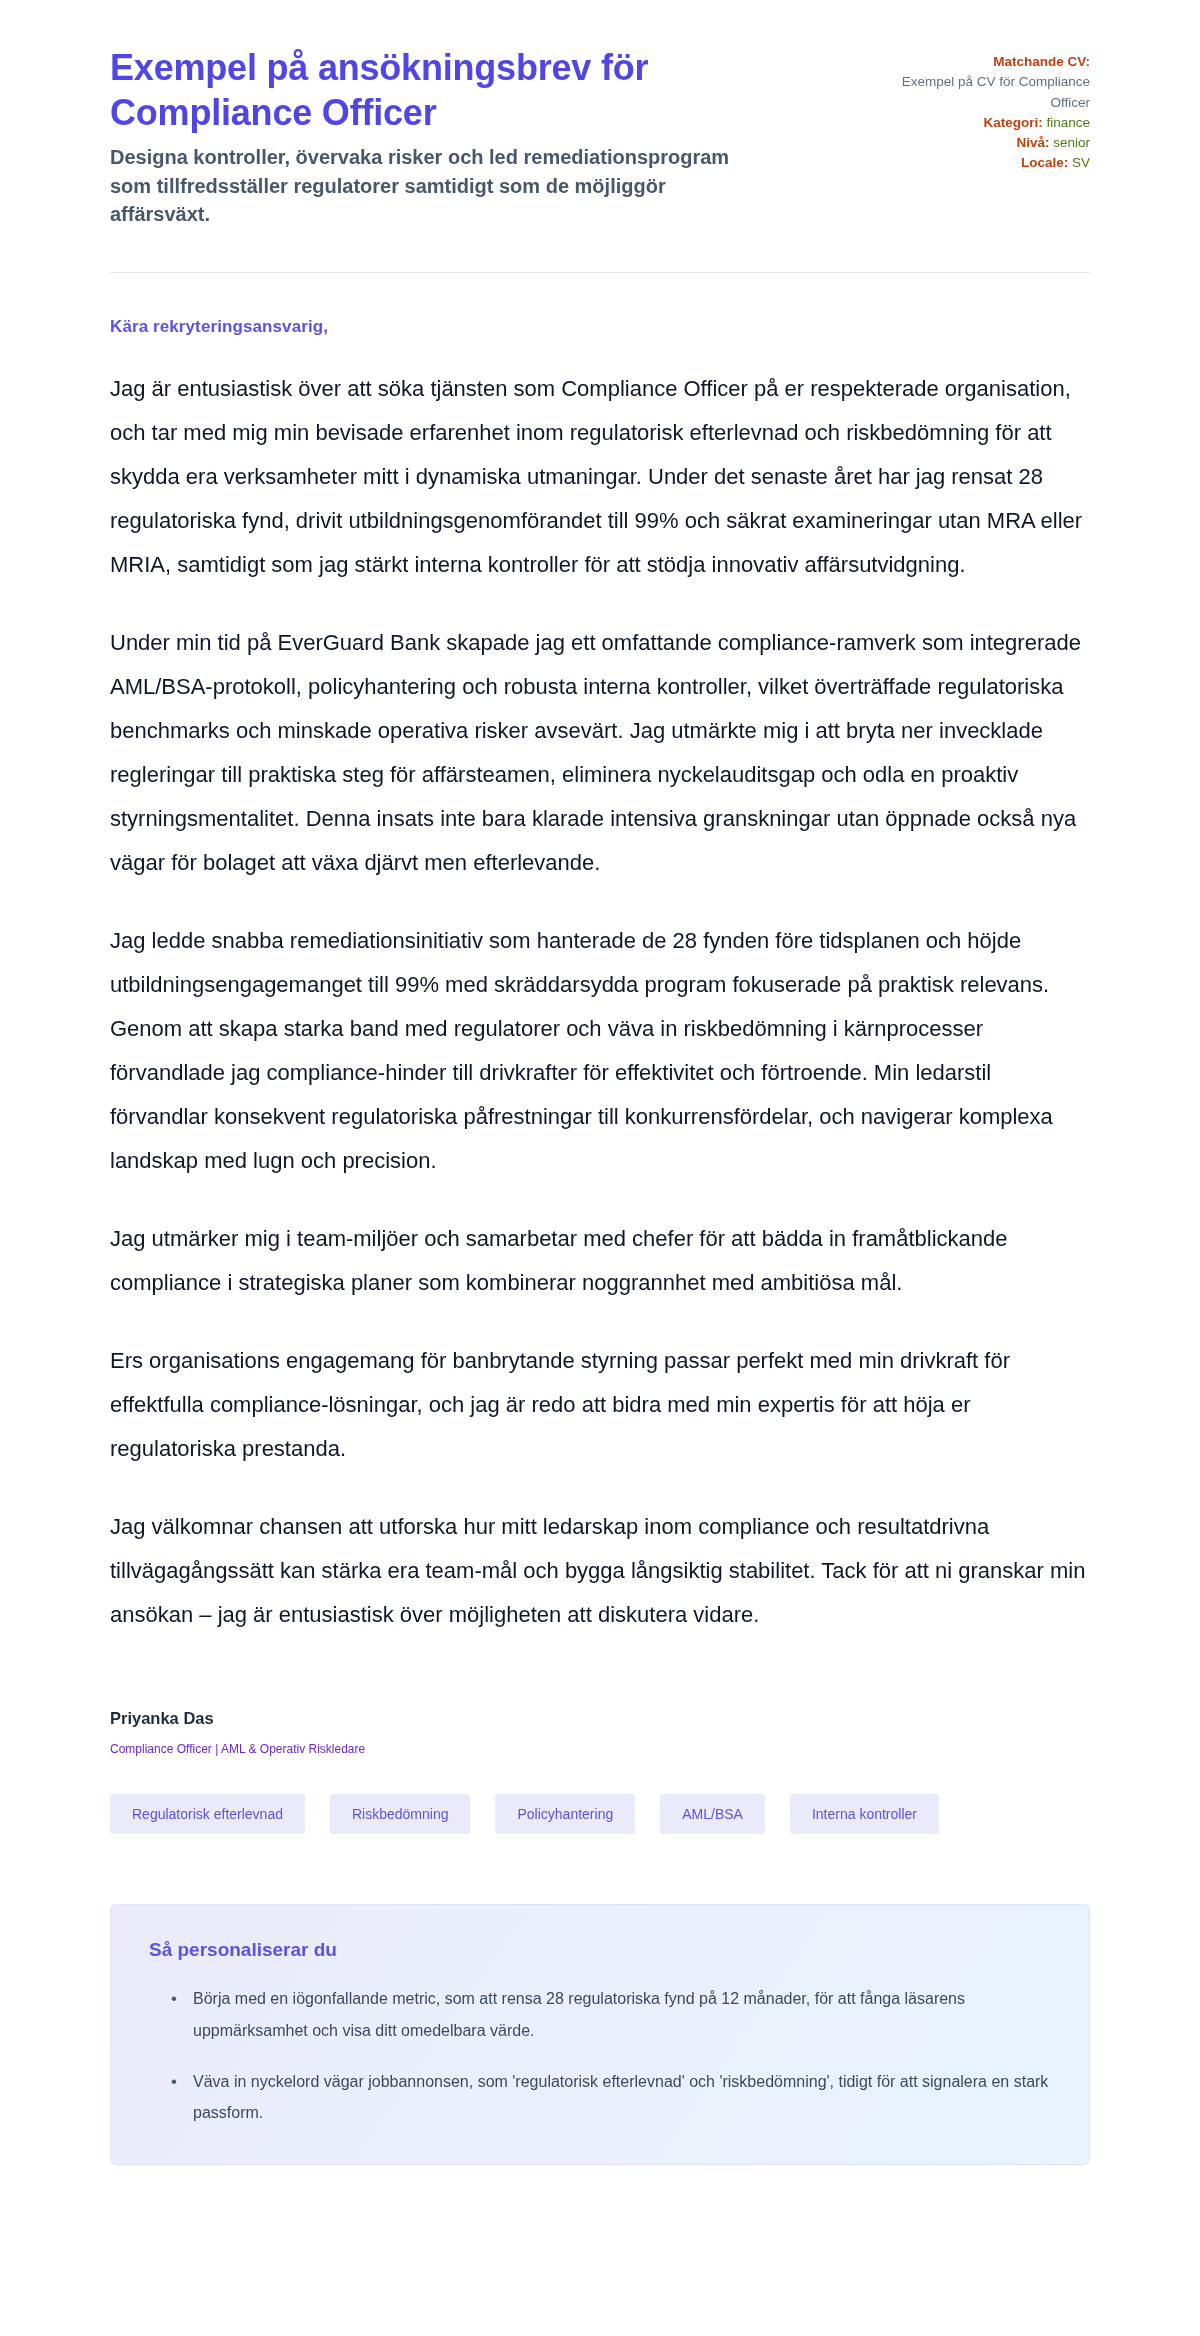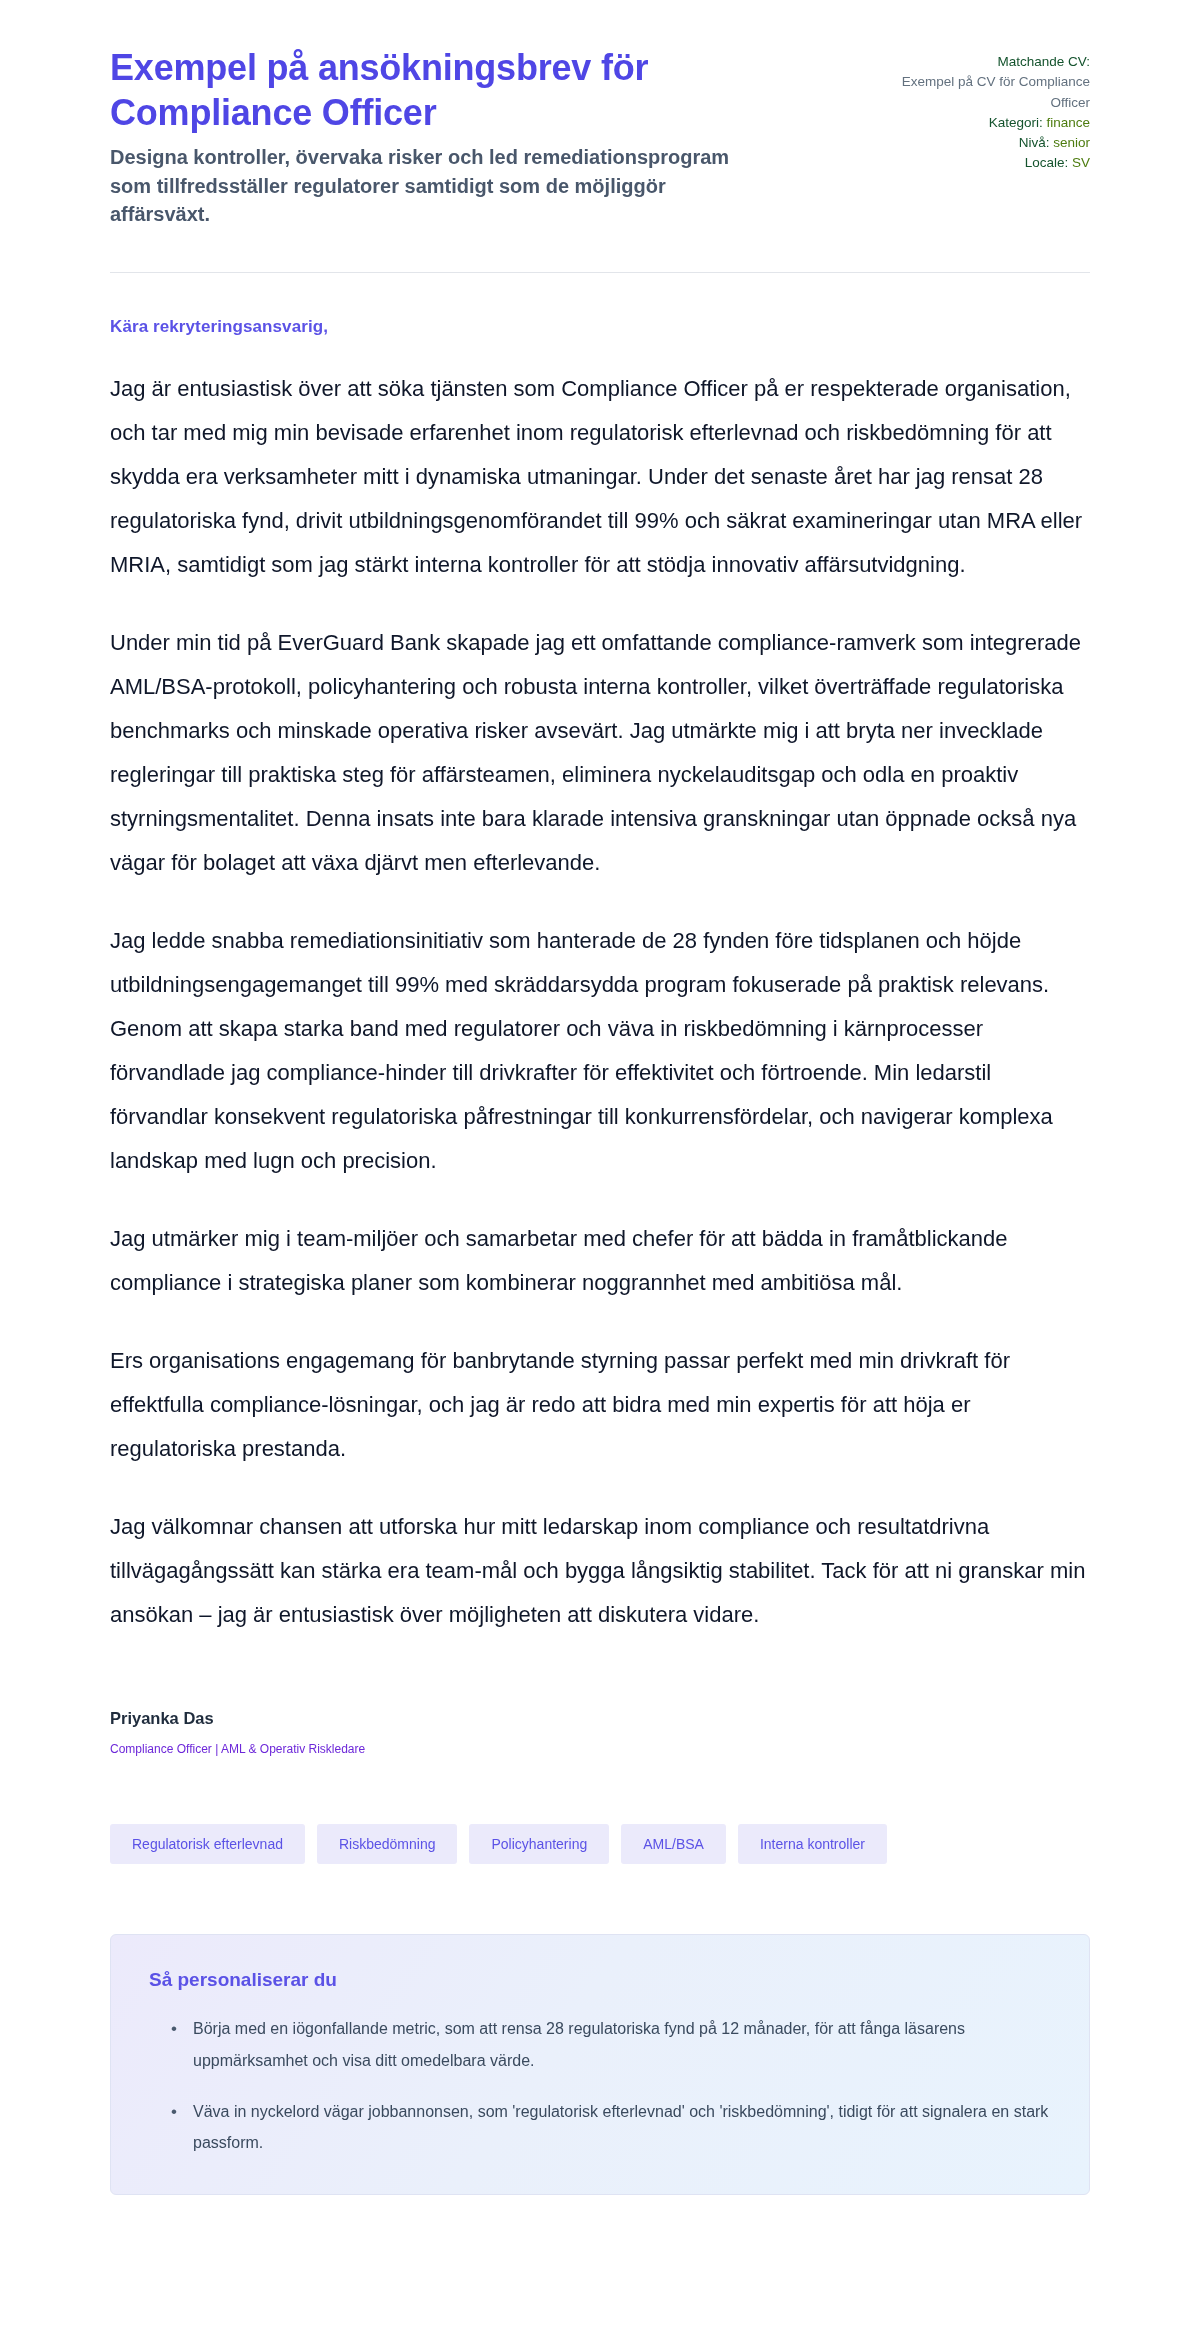--- a/index.html
+++ b/index.html
@@ -53,22 +53,22 @@
     flex: 0 0 auto;
     width: 230px;
     text-align: right;
     font-size: 13.5px;
     line-height: 1.5;
     color: #5d6b7e;
     padding-top: 6px;
   }
   .meta-row { display: block; }
   .meta-row .meta-label {
-    font-weight: normal;
-    color: #14532d;
+    font-weight: bold;
+    color: #c2410c;
   }
   .meta-row .meta-value { color: #4d7c0f; }
   .meta-cv-name {
     display: block;
     color: #63717f;
   }
 
   .rule {
     height: 1px;
     background: #e2e5ea;
@@ -107,22 +107,22 @@
   .sign-role {
     font-size: 12px;
     color: #6d28d9;
     margin: 0;
   }
 
   
   .tags {
     display: flex;
     flex-wrap: wrap;
-    gap: 12px;
-    margin-top: 68px;
+    gap: 25px;
+    margin-top: 38px;
   }
   .tag {
     background: #ebeafb;
     color: #5b52e6;
     font-size: 14px;
     line-height: 1;
     padding: 13px 22px;
     border-radius: 3px;
     white-space: nowrap;
   }

